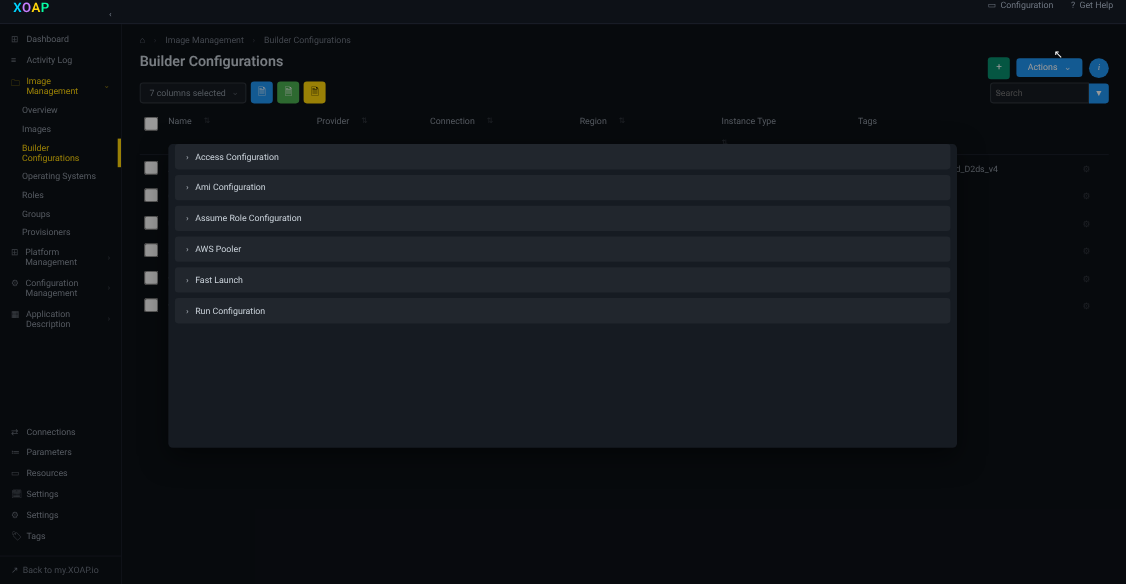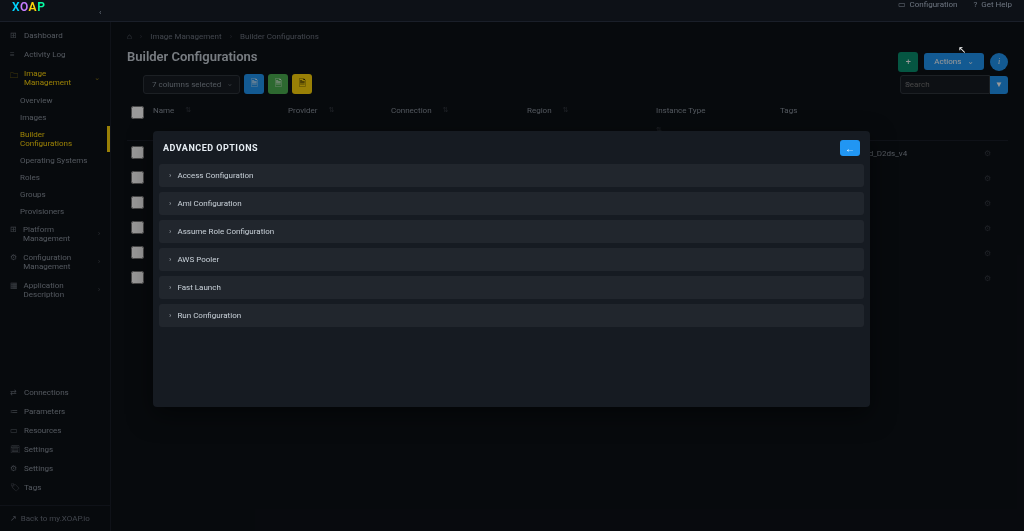--- a/index.html
+++ b/index.html
@@ -24,21 +24,21 @@
 .sub-item{padding:4px 10px 4px 20px;color:#8b949e;cursor:pointer;font-size:8px;}
 .sub-item.active{color:#ffd60a;border-right:3px solid #ffd60a;}
 .nav-icon{width:8px;display:inline-block;font-size:8px;opacity:0.7;}
 .nav-lower{padding-bottom:8px;}
 .back-link{padding:8px 10px;font-size:8px;color:#6e7681;border-top:1px solid #1a1f29;cursor:pointer;display:flex;align-items:center;gap:4px;}
 .content{flex:1;padding:10px 16px;display:flex;flex-direction:column;}
 .breadcrumbs{display:flex;align-items:center;gap:8px;font-size:8px;color:#6e7681;margin-bottom:8px;}
 .breadcrumbs .sep{opacity:0.4;}
 .bc-item{cursor:pointer;}
 .page-title{font-size:13px;font-weight:600;color:#c9d1d9;margin-bottom:10px;}
-.toolbar{display:flex;align-items:flex-end;justify-content:space-between;margin-bottom:6px;margin-left:16px;}
+.toolbar{display:flex;align-items:flex-end;justify-content:space-between;margin-bottom:6px;}
 .left-tools{display:flex;align-items:center;gap:4px;}
 .col-select{background:#161b22;border:1px solid #30363d;padding:4px 18px 4px 8px;border-radius:3px;font-size:8px;color:#8b949e;cursor:pointer;position:relative;}
 .col-select::after{content:"⌄";position:absolute;right:6px;top:3px;opacity:0.5;}
 .icon-btn{width:20px;height:20px;border-radius:3px;display:flex;align-items:center;justify-content:center;cursor:pointer;color:#fff;font-size:9px;}
 .icon-btn.blue{background:#2196f3;}
 .icon-btn.green{background:#4caf50;}
 .icon-btn.yellow{background:#ffd60a;color:#000;}
 .right-tools{display:flex;align-items:center;gap:6px;}
 .add-btn{background:#09906f;width:20px;height:20px;border-radius:3px;display:flex;align-items:center;justify-content:center;cursor:pointer;color:#fff;}
 .actions-btn{background:#2196f3;padding:4px 10px;border-radius:3px;font-size:8px;color:#fff;cursor:pointer;display:flex;align-items:center;gap:6px;}
@@ -288,26 +288,20 @@
           <div class="col-name">west-c...</div>
           <div style="flex:1"></div>
           <div class="col-act gear"><span>⚙</span></div>
         </div>
     </div>
   </div>
 </div>
 
 <div class="modal-backdrop"></div>
 <div class="modal">
-  <div class="modal-header">
-    <div class="modal-title">ADVANCED OPTIONS</div>
-    <div class="modal-back">
-        <span>←</span>
-      </div>
-  </div>
   <div class="modal-body">
     <div class="accordion">
         <span class="chev">›</span>
         <span>Access Configuration</span>
       </div>
     <div class="accordion">
         <span class="chev">›</span>
         <span>Ami Configuration</span>
       </div>
     <div class="accordion">

